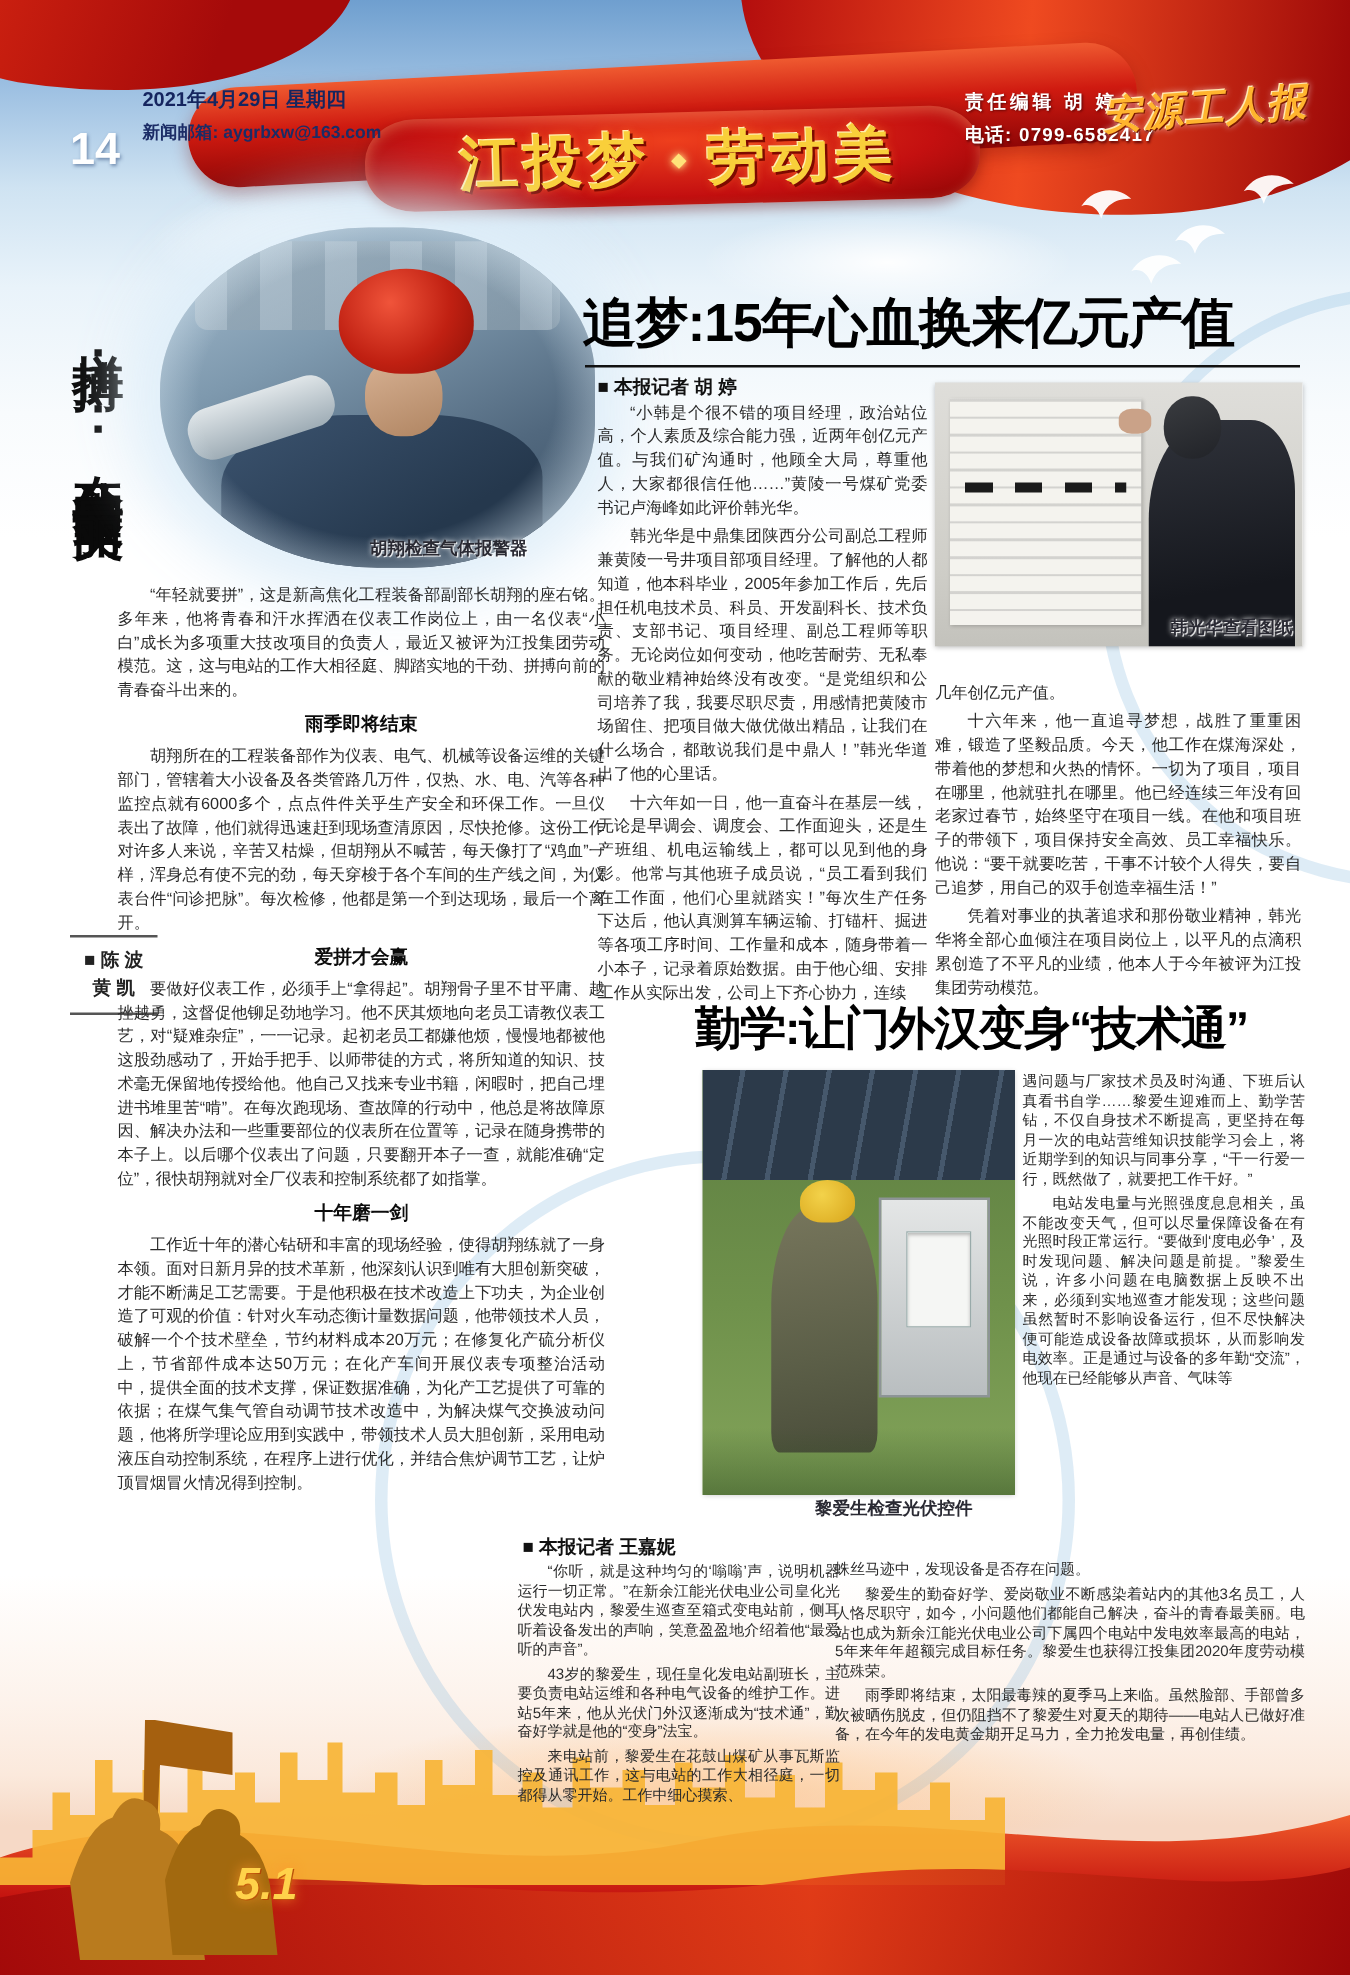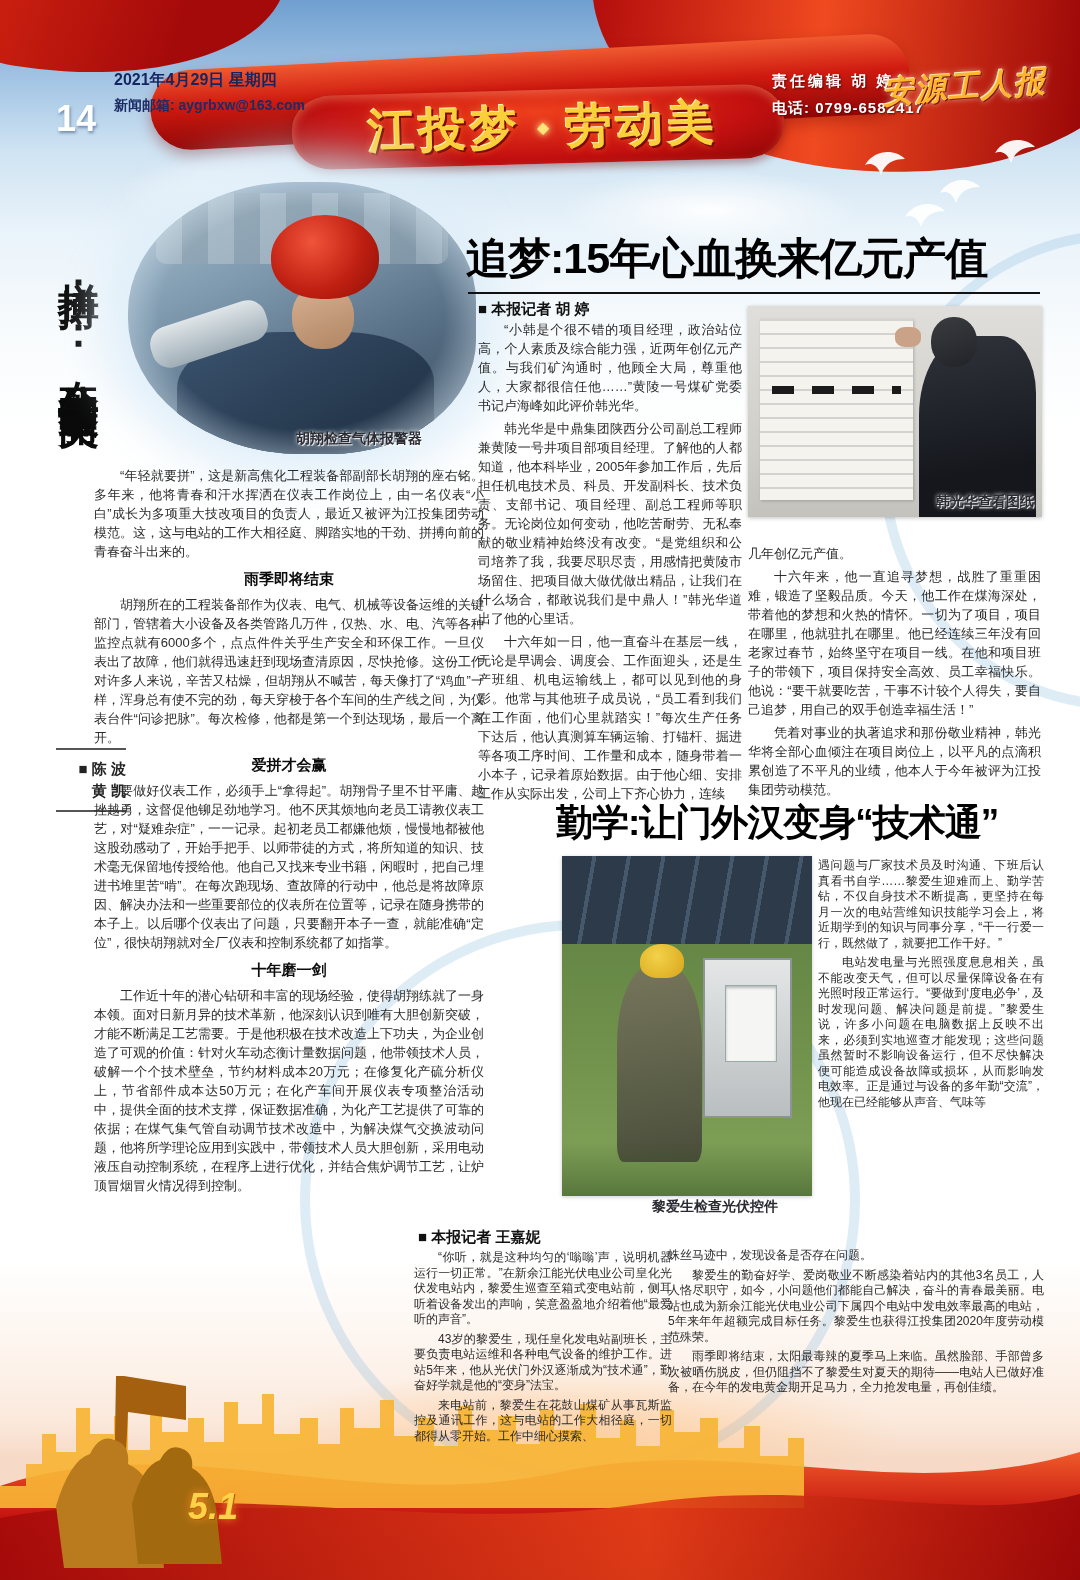--- a/index.html
+++ b/index.html
@@ -22,21 +22,21 @@
   .pagenum{left:56px;top:58px;font-size:36px;font-weight:700;color:#fff;text-shadow:1px 2px 3px rgba(30,60,110,.5);margin-top:40px;}
   .date{left:114px;top:70px;font-size:16px;font-weight:700;color:#15255f;}
   .email{left:114px;top:97px;font-size:14px;font-weight:700;color:#1b2c66;}
   .editor{left:772px;top:72px;font-size:15px;font-weight:700;color:#fff;letter-spacing:3px;text-shadow:1px 1px 2px #5e0505;}
   .phone{left:772px;top:99px;font-size:15px;font-weight:700;color:#fff;letter-spacing:1px;text-shadow:1px 1px 2px #5e0505;}
   .masthead{left:882px;top:66px;width:170px;font-size:31px;font-weight:900;font-style:italic;color:#ffb42e;transform:rotate(-4deg);letter-spacing:2px;
     text-shadow:1px 1px 0 #7d1a00,-1px -1px 0 #ffe9b0,0 0 6px rgba(255,255,255,.8);}
   .doves{left:845px;top:135px;}
   
   .vtitle{left:58px;top:250px;height:520px;writing-mode:vertical-rl;text-orientation:upright;font-size:41px;font-weight:900;color:#0a0a0a;letter-spacing:4px;line-height:1.0;}
-  .authors{left:56px;top:748px;width:70px;border-top:2px solid #555;border-bottom:2px solid #555;padding:8px 0;text-align:right;}
+  .authors{left:56px;top:748px;width:70px;border-top:2px solid #555;border-bottom:2px solid #555;padding:8px 0;text-align:center;}
   .authors div{font-size:15px;font-weight:700;color:#222;line-height:22px;}
   
   .photo1{left:128px;top:182px;width:348px;height:272px;border-radius:48% 44% 42% 50%;overflow:hidden;
     background:linear-gradient(155deg,#a9c0d2 0%,#7e99ae 35%,#51687e 70%,#3a4f63 100%);
     box-shadow:0 0 45px 26px rgba(222,237,248,.9);}
   .photo1 .mach{position:absolute;left:8%;top:4%;width:84%;height:26%;background:repeating-linear-gradient(90deg,#b9c6cf 0 26px,#94a5b1 26px 52px);opacity:.55;border-radius:10px;}
   .photo1 .helmet{position:absolute;left:41%;top:12%;width:108px;height:84px;border-radius:50% 50% 46% 46%;background:radial-gradient(circle at 38% 32%,#f0543a,#c02012 55%,#8c0f06);}
   .photo1 .face{position:absolute;left:47%;top:38%;width:62px;height:64px;border-radius:46%;background:linear-gradient(160deg,#d8b294,#b08562);}
   .photo1 .body{position:absolute;left:14%;top:55%;width:74%;height:52%;border-radius:40% 35% 0 0;background:linear-gradient(150deg,#3c5470,#25384d 65%);}
   .photo1 .tool{position:absolute;left:6%;top:48%;width:120px;height:42px;border-radius:18px;background:linear-gradient(180deg,#dfe5e8,#9fadb6);transform:rotate(-18deg);}

